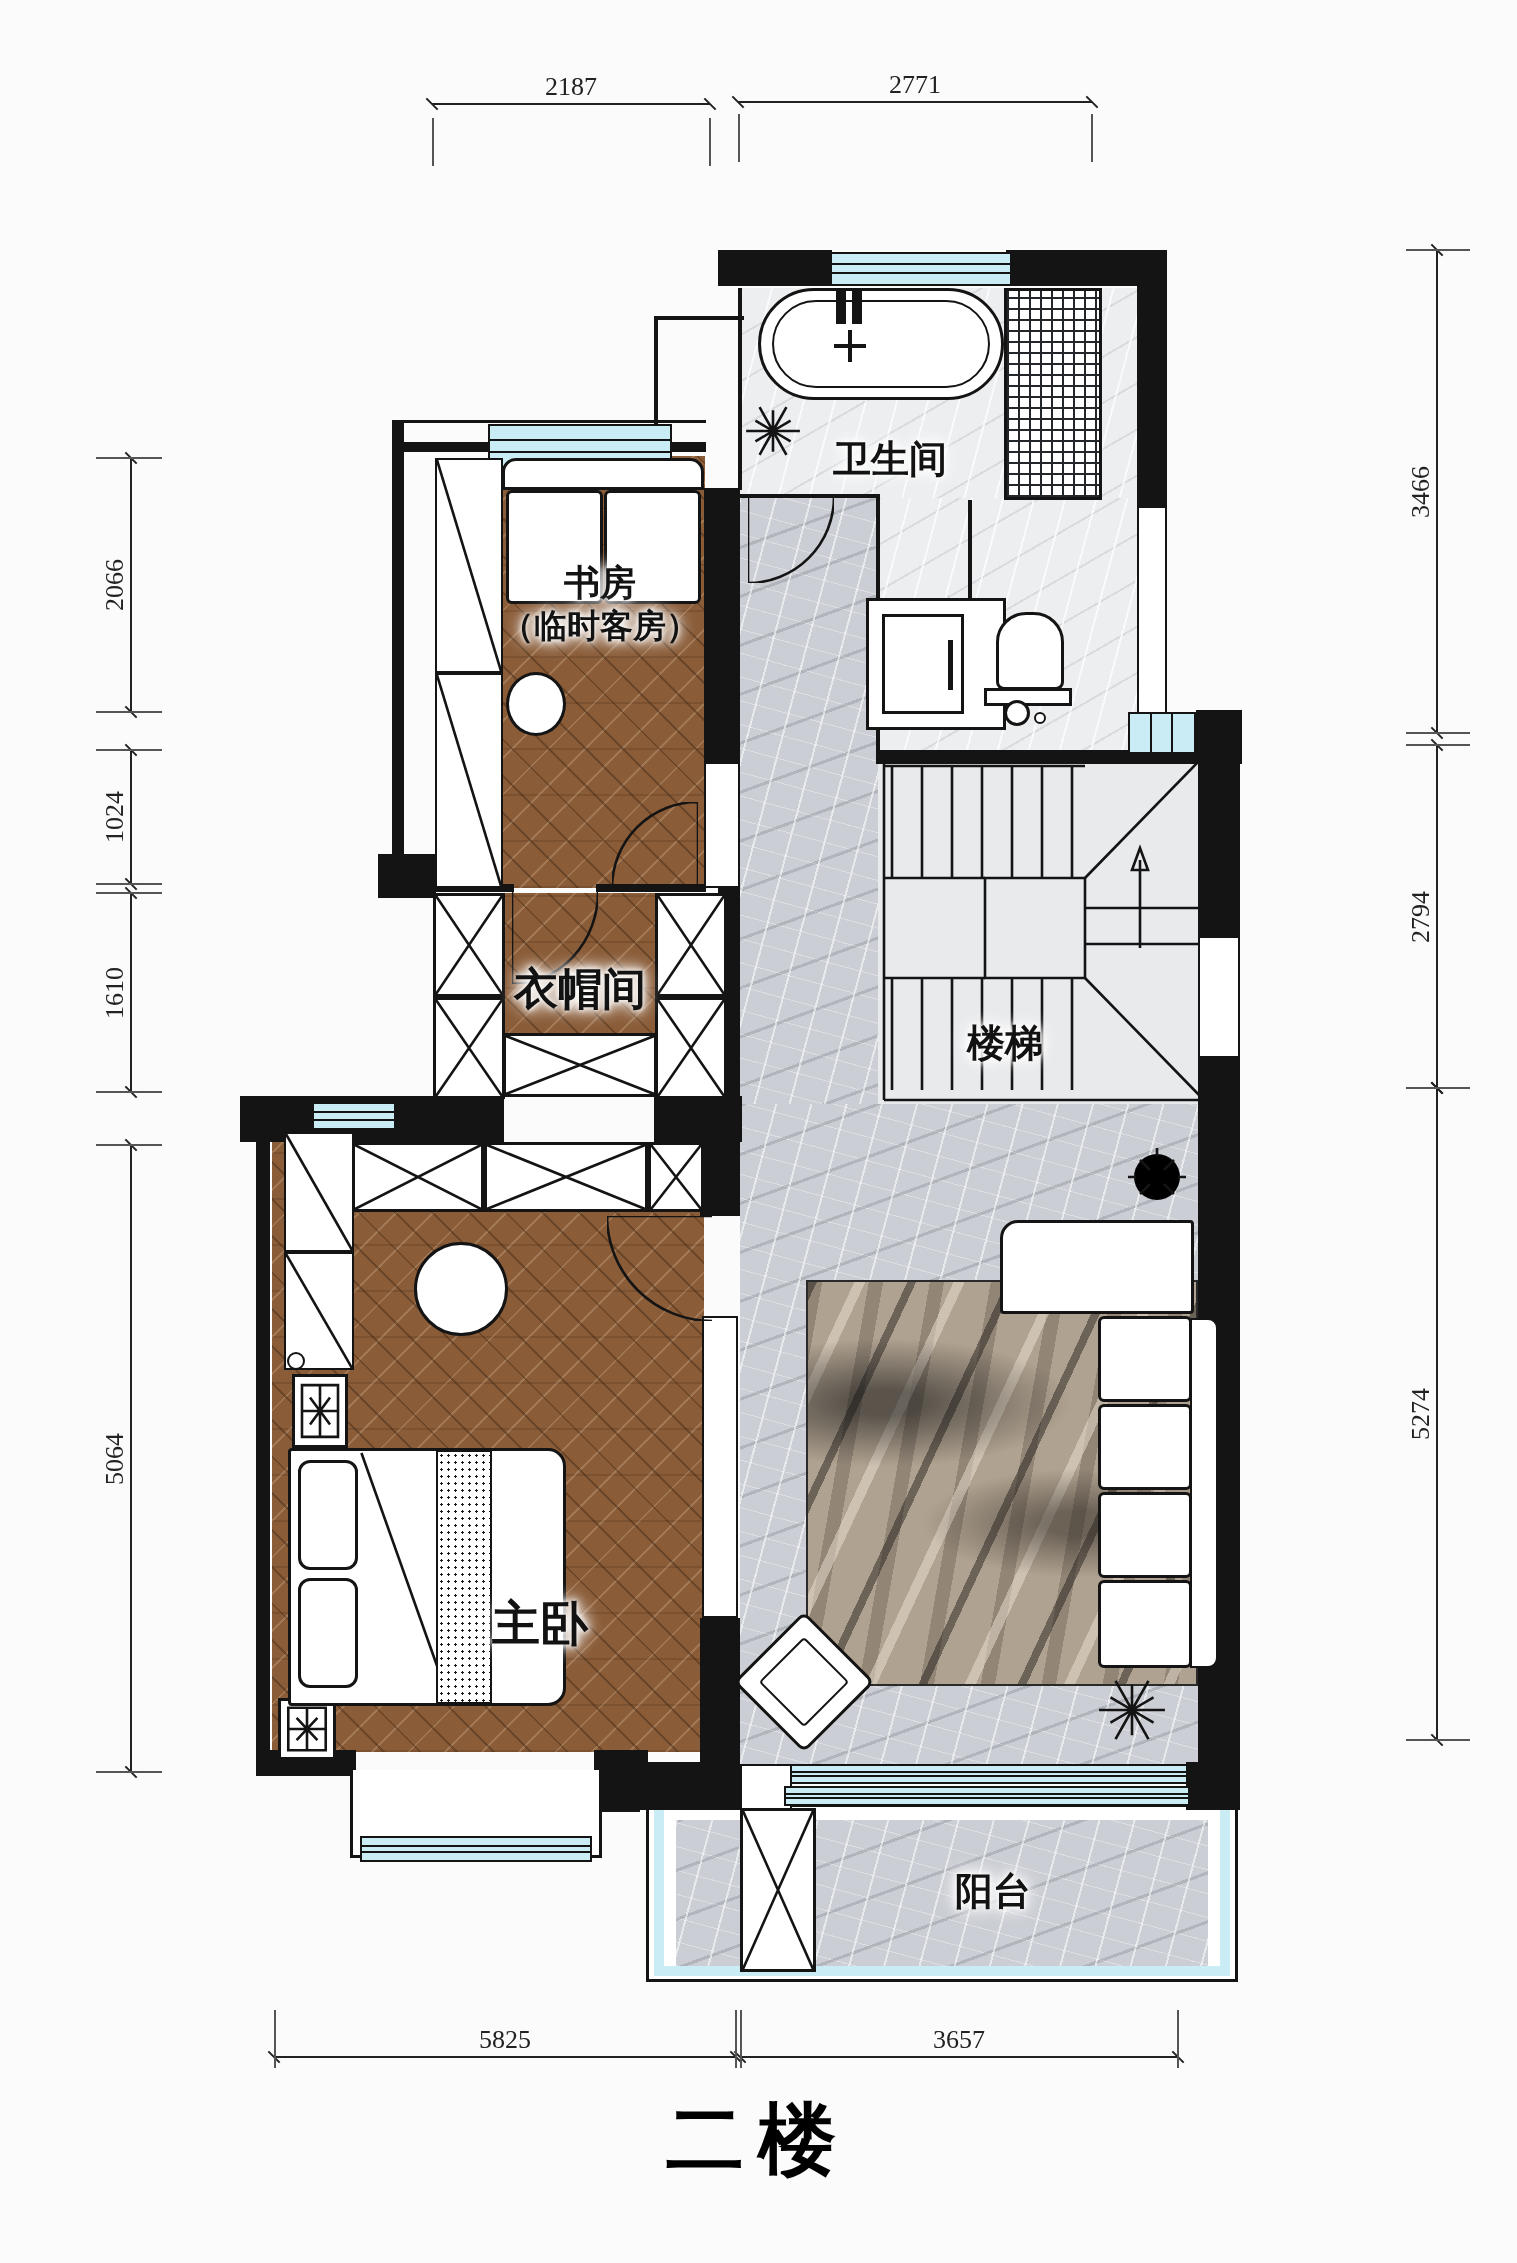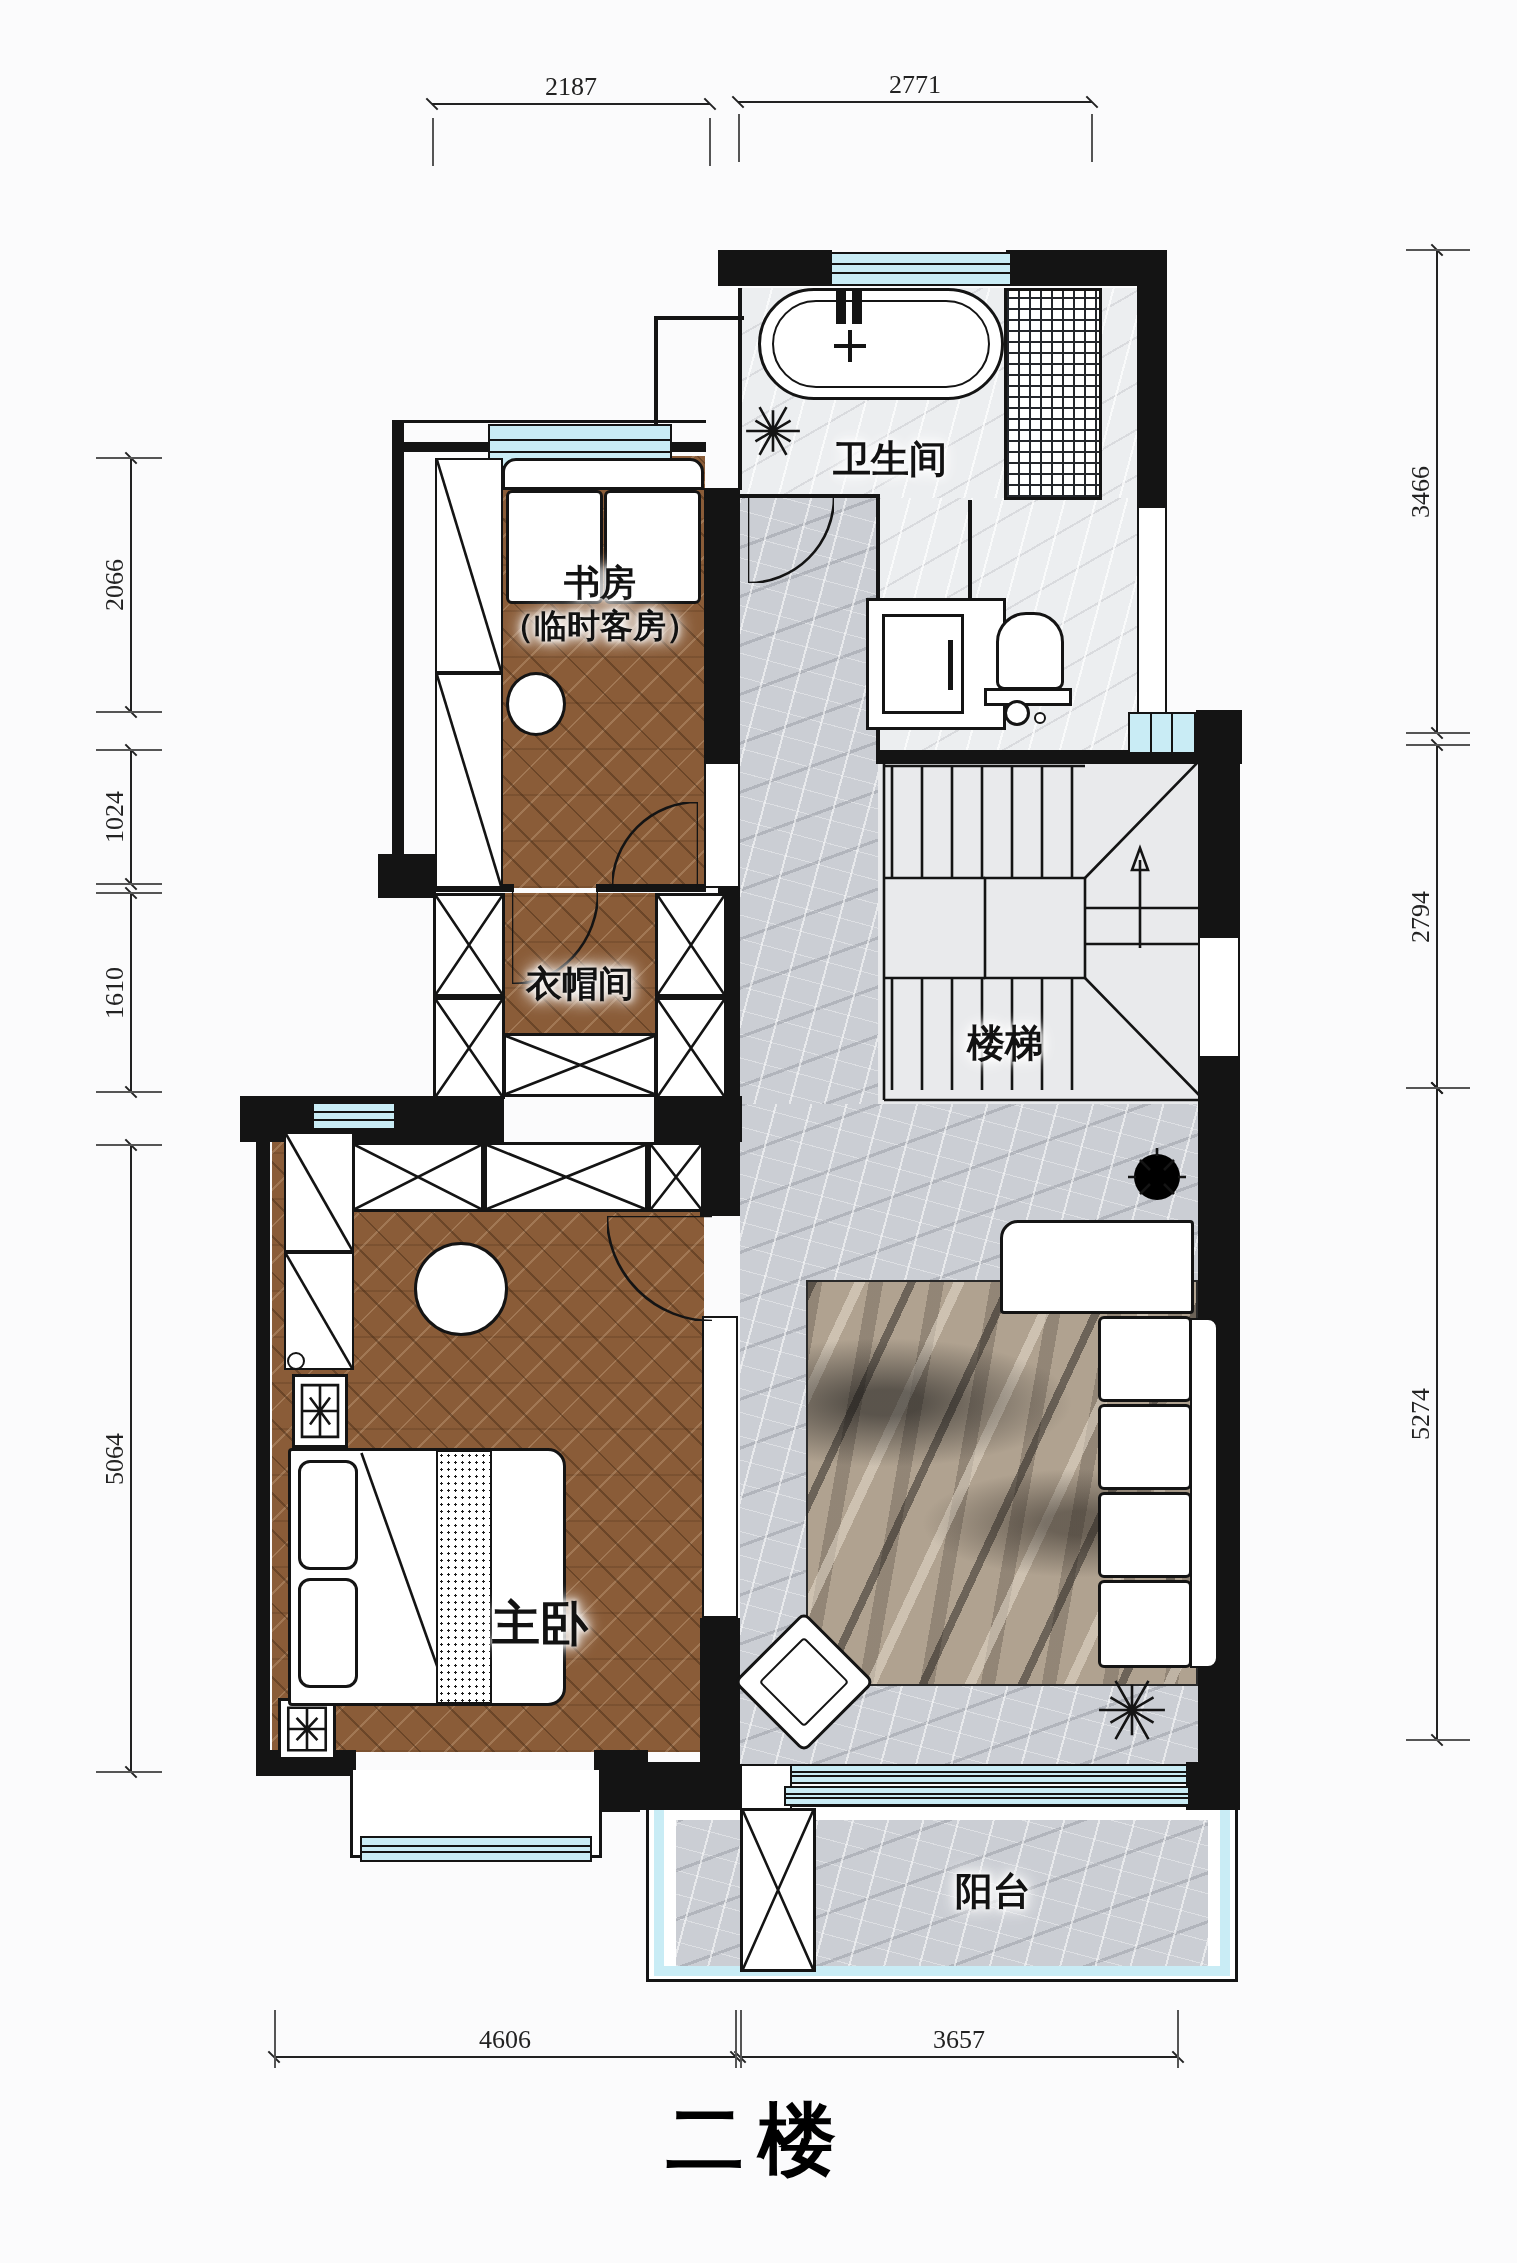--- a/index.html
+++ b/index.html
@@ -294,21 +294,21 @@
     <svg class="fit" viewBox="0 0 105 105">
         <path d="M0 0A105 105 0 0 0 105 105M0 0H105"></path>
       </svg>
     </div>
 
   <div class="abs lbl" style="left:460px;top:560px;width:280px;font-size:36px;line-height:46px;">
     <div>书房</div>
     <div style="font-size:33px;font-family:Liberation Mono, monospace;">（临时客房）</div>
   </div>
   <div class="abs lbl" style="left:790px;top:434px;width:200px;font-size:38px;">卫生间</div>
-  <div class="abs lbl" style="left:495px;top:960px;width:170px;font-size:36px;">衣帽间</div>
+  <div class="abs lbl" style="left:495px;top:960px;width:170px;font-size:44px;">衣帽间</div>
   <div class="abs lbl" style="left:940px;top:1018px;width:130px;font-size:38px;">楼梯</div>
   <div class="abs lbl" style="left:478px;top:1592px;width:124px;font-size:48px;">主卧</div>
   <div class="abs lbl" style="left:928px;top:1866px;width:130px;font-size:38px;">阳台</div>
   <div class="abs title" style="left:558px;top:2088px;width:400px;font-size:78px;">二楼</div>
 
   <div class="abs dimh" style="left:432px;top:103px;width:278px;">
     <span class="val">2187</span>
     </div>
   <div class="abs dimh" style="left:738px;top:101px;width:354px;text-align:center;">
     <span class="val">2771</span>
@@ -328,21 +328,21 @@
   <div class="abs dimv" style="left:1436px;top:250px;height:483px;">
     <span class="val">3466</span>
     </div>
   <div class="abs dimv" style="left:1436px;top:745px;height:343px;">
     <span class="val">2794</span>
     </div>
   <div class="abs dimv" style="left:1436px;top:1088px;height:652px;">
     <span class="val">5274</span>
     </div>
   <div class="abs dimh" style="left:274px;top:2056px;width:462px;">
-    <span class="val">4606</span>
+    <span class="val">5825</span>
     </div>
   <div class="abs dimh" style="left:740px;top:2056px;width:438px;">
     <span class="val">3657</span>
     </div>
 
   <div class="abs ext" style="left:432px;top:118px;width:2px;height:48px;"></div>
   <div class="abs ext" style="left:709px;top:118px;width:2px;height:48px;"></div>
   <div class="abs ext" style="left:738px;top:114px;width:2px;height:48px;"></div>
   <div class="abs ext" style="left:1091px;top:114px;width:2px;height:48px;"></div>
   <div class="abs ext" style="left:96px;top:457px;width:66px;height:2px;"></div>

